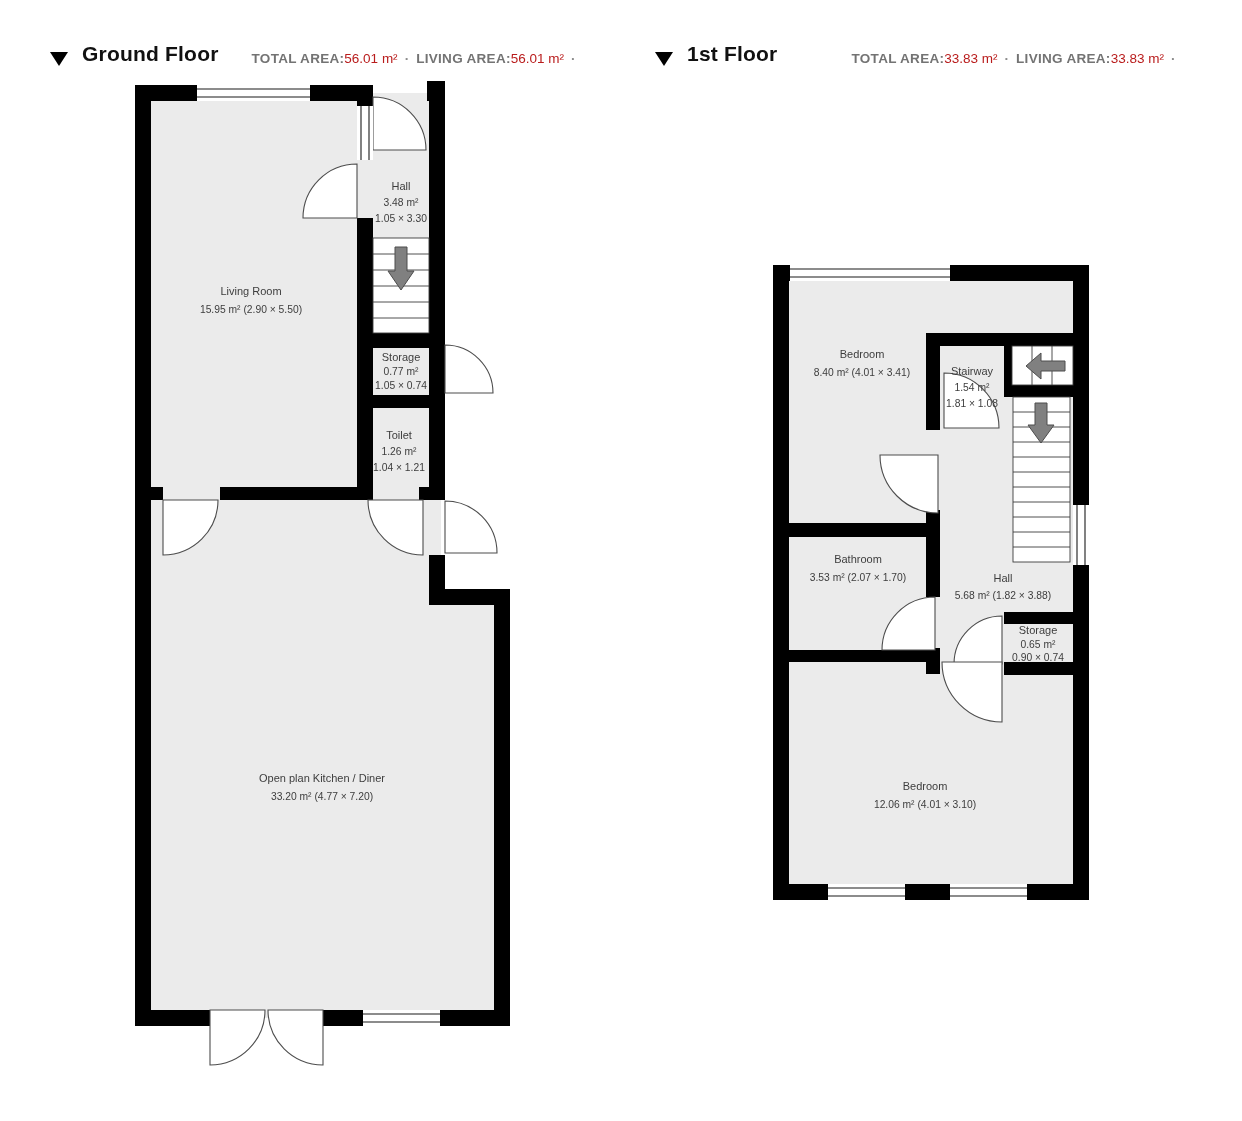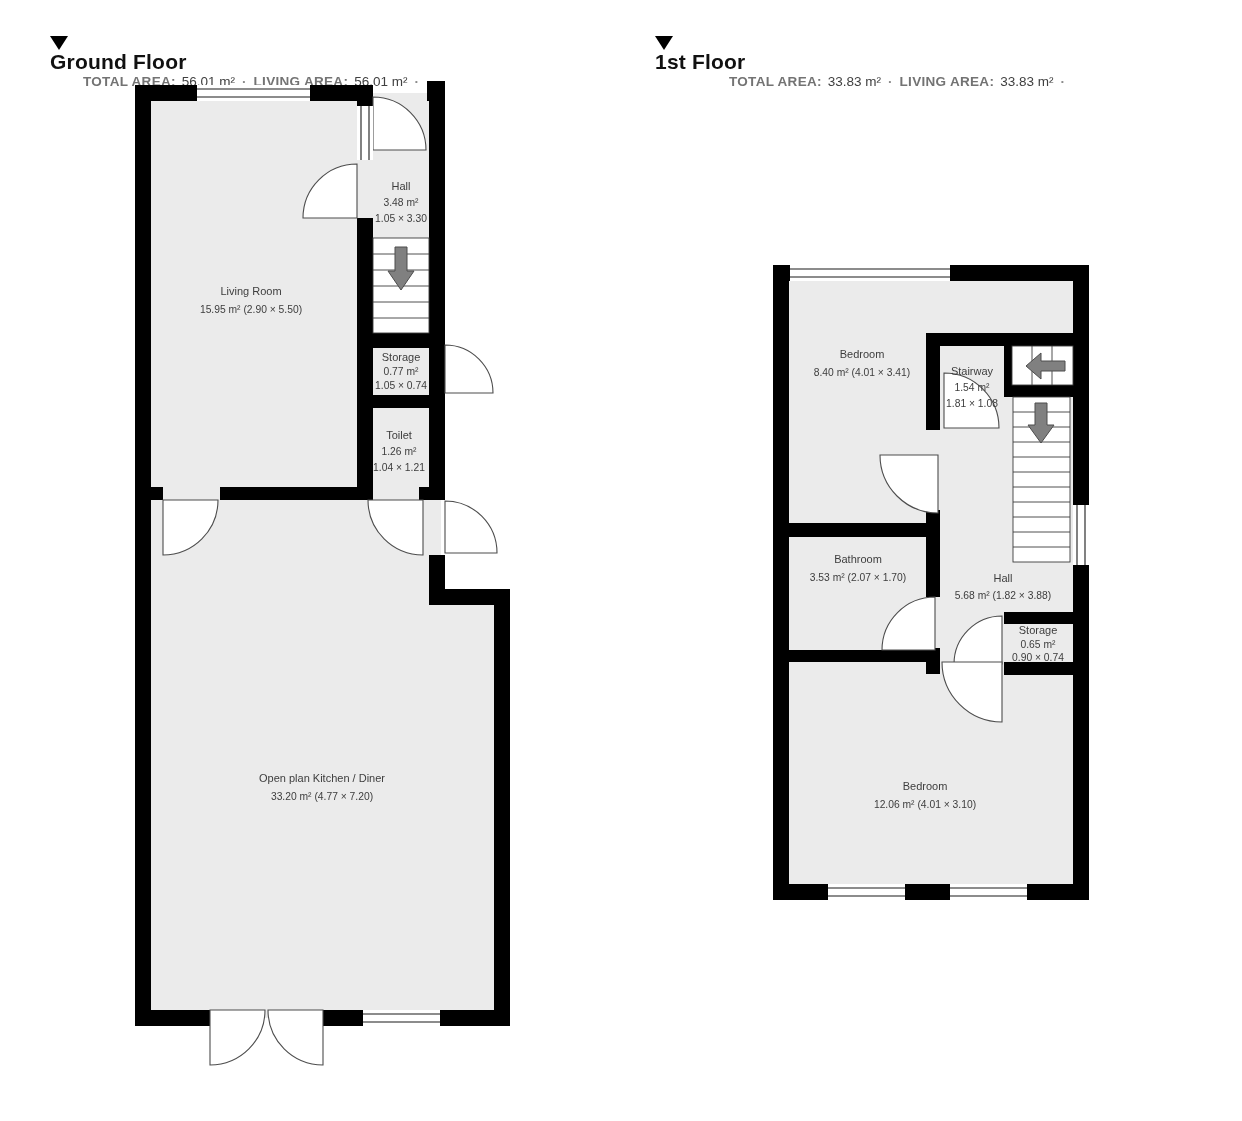--- a/index.html
+++ b/index.html
@@ -1,24 +1,24 @@
 <!DOCTYPE html>
 <html><head>
 <meta charset="utf-8">
 <style>
   html,body{margin:0;padding:0;background:#ffffff;}
   body{position:relative;width:1242px;height:1121px;overflow:hidden;
        font-family:"Liberation Sans",sans-serif;}
-  .fp-header{position:absolute;display:flex;align-items:flex-start;height:30px;flex-direction:column;}
+  .fp-header{position:absolute;display:flex;align-items:flex-end;height:30px;}
   .tri{width:0;height:0;border-left:9px solid transparent;border-right:9px solid transparent;
        border-top:14px solid #000;margin-right:14px;cursor:pointer;}
   .fp-title{font-size:21px;font-weight:700;color:#111;letter-spacing:.2px;white-space:nowrap;}
   .fp-stats{display:flex;align-items:baseline;white-space:nowrap;font-size:13.5px;}
   .stat-label{color:#737373;font-weight:700;letter-spacing:.3px;}
-  .stat-value{color:#404040;font-weight:500;margin-left:6px;}
+  .stat-value{color:#b91c1c;font-weight:500;}
   .stat-dot{color:#8a8a8a;font-weight:700;margin:0 7px;}
   svg{position:absolute;display:block;}
   .wall{fill:#000000;}
   .floorfill{fill:#ebebeb;}
   .stairbox{fill:#ffffff;stroke:#3c3c3c;stroke-width:.9;}
   .tread{stroke:#3c3c3c;stroke-width:.9;}
   .door{fill:#ffffff;stroke:#4d4d4d;stroke-width:1.1;}
   .winrect{fill:#ffffff;}
   .winline{stroke:#1a1a1a;stroke-width:1.1;}
   .arrow{fill:#808080;stroke:#4d4d4d;stroke-width:1;}

